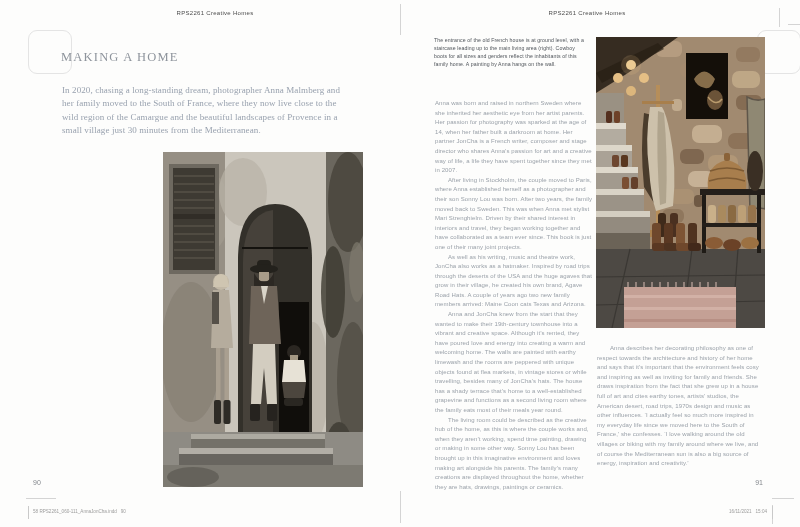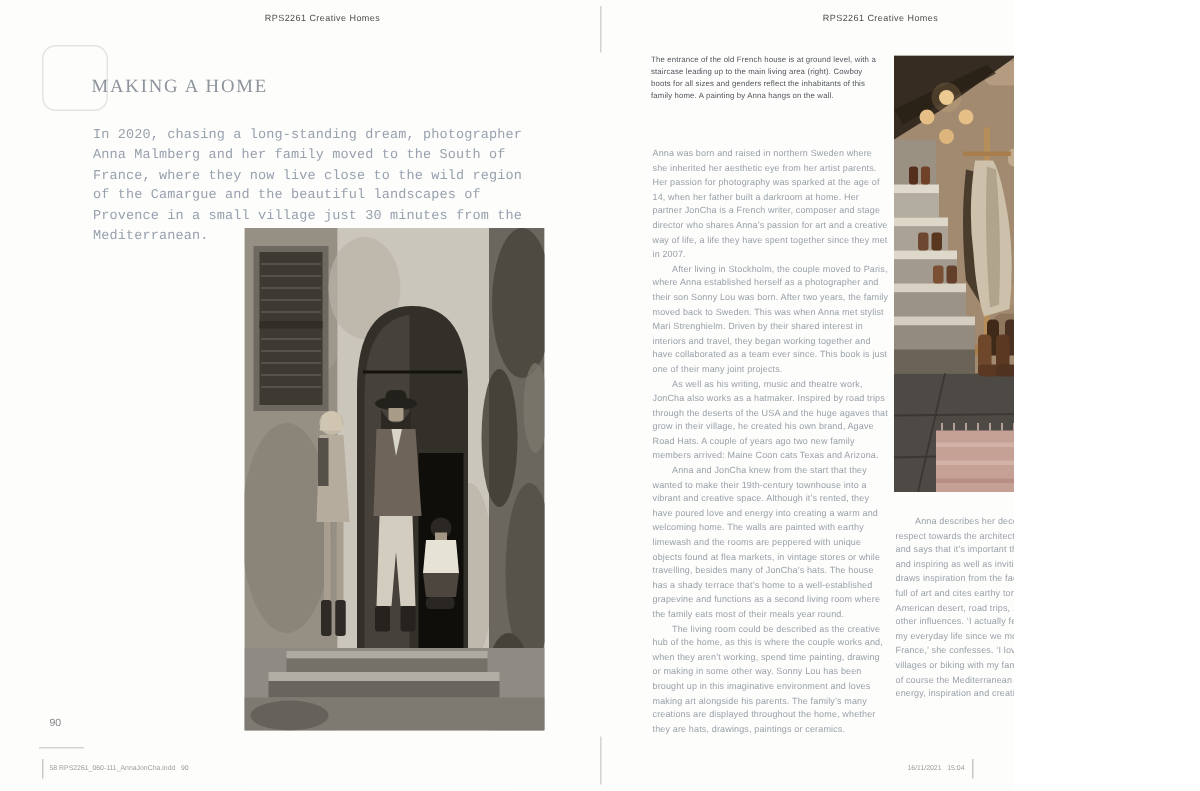--- a/index.html
+++ b/index.html
@@ -1,33 +1,33 @@
 <!DOCTYPE html>
 <html><head>
 <meta charset="utf-8">
 <style>
   html,body { margin:0; padding:0; background:#ffffff; }
-  .canvas { position:relative; width:676px; height:527px; background:#fdfdfc; overflow:hidden;
+  .canvas { position:relative; width:800px; height:527px; background:#fdfdfc; overflow:hidden;
             font-family:"Liberation Sans", sans-serif; }
 
   
   .running-head { position:absolute; top:9px; width:200px; text-align:center;
                   font:6px/8px "Liberation Sans", sans-serif; color:#4d4d4d; letter-spacing:.3px; }
   .rh-left { left:115px; } .rh-right { left:487px; }
 
   
   .mark { position:absolute; background:#d4d4d4; }
   .corner-bracket { position:absolute; border:1px solid #e4e4e4; border-radius:9px; background:transparent; }
 
   
   .title { position:absolute; left:61px; top:50px; margin:0;
            font-family:"Liberation Serif", serif; font-weight:normal;
            font-size:12.5px; letter-spacing:1.2px; color:#8e949c; }
   .intro { position:absolute; left:62px; top:84px; width:292px; margin:0;
-           font-family:Liberation Mono, monospace; font-size:9px; line-height:13.4px;
+           font-family:Liberation Serif, serif; font-size:9px; line-height:13.4px;
            color:#98a1ae; letter-spacing:.1px; }
   .photo-left { position:absolute; left:163px; top:152px; width:200px; height:335px; margin:0; }
   .pagenum { position:absolute; top:479px; font-size:7px; color:#84888d; }
   .pn-left { left:33px; } .pn-right { left:743px; width:20px; text-align:right; }
 
   
   .caption { position:absolute; left:434px; top:36px; width:151px; margin:0;
              font-size:5.2px; line-height:8px; color:#4f545a; letter-spacing:.1px; }
   .col { position:absolute; font-size:6px; line-height:9.6px; color:#9aa1a9; letter-spacing:.1px; }
   .col p { margin:0; }

